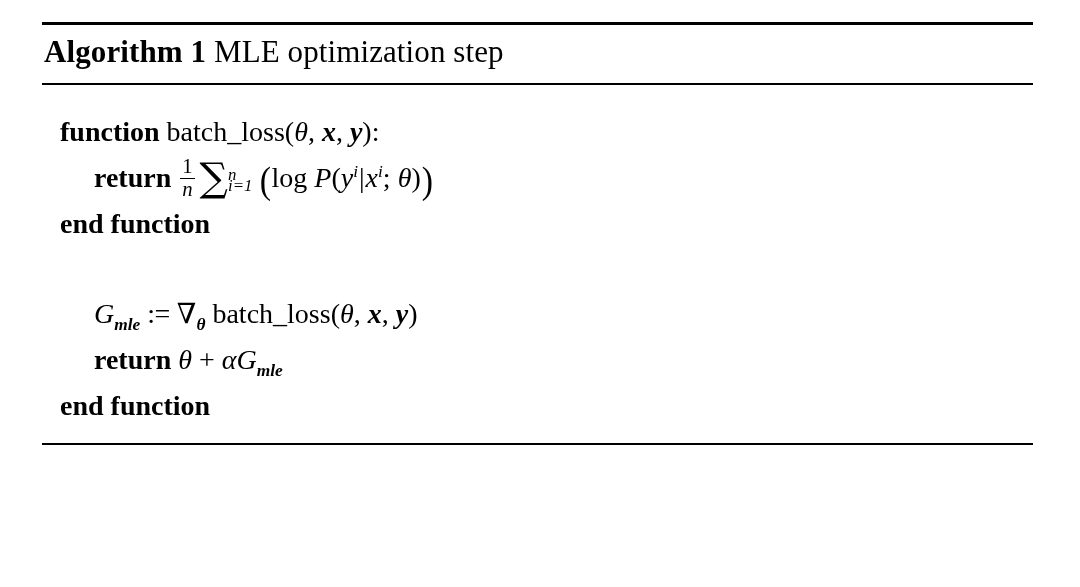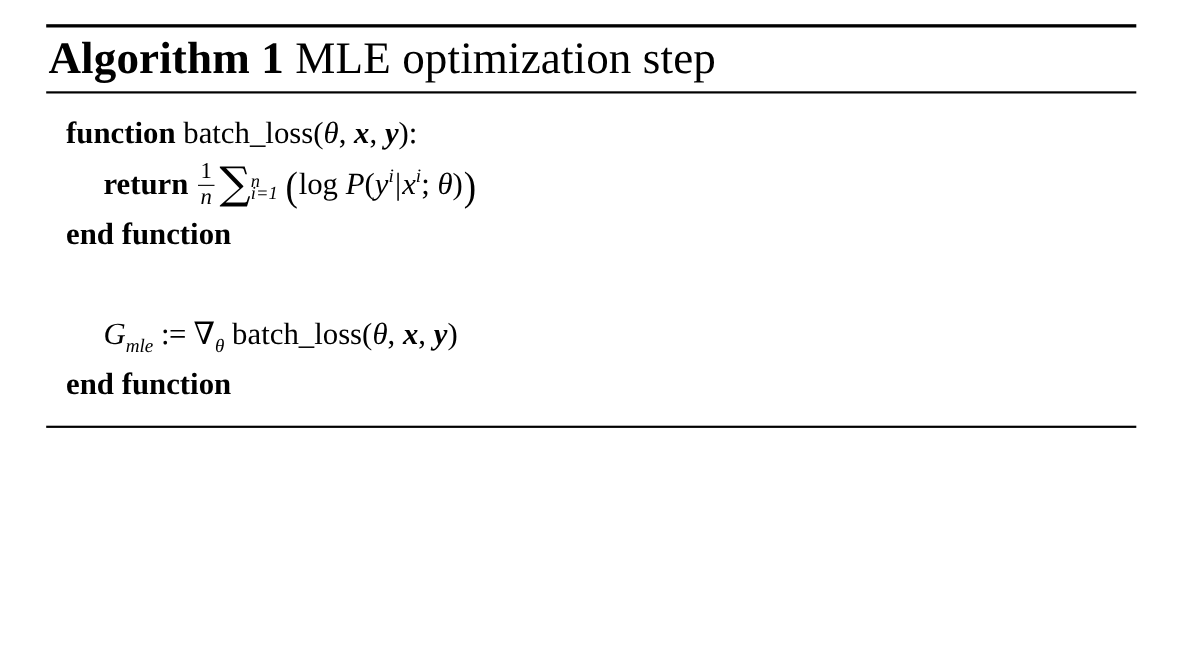--- a/index.html
+++ b/index.html
@@ -26,33 +26,33 @@
   .rule {
     width: 100%;
     background: #000000;
   }
   .rule-top    { height: 3px; }
   .rule-mid    { height: 2px; margin-top: 6px; }
   .rule-bottom { height: 2px; }
 
   
   .algo-caption {
-    font-size: 41px;
+    font-size: 31px;
     line-height: 46px;
     padding: 4px 0 2px 2px;
     white-space: nowrap;
     letter-spacing: .1px;
   }
   .algo-caption .kw { font-weight: bold; }
   .algo-caption .num { font-weight: bold; }
   .algo-caption .cap-text { font-weight: normal; }
 
   
   .algo-body {
-    padding: 14px 0 14px 0;
+    padding: 24px 0 14px 0;
     font-size: 28px;
   }
   .line {
     white-space: nowrap;
     line-height: 46px;
     height: 46px;
     padding-left: 18px;
   }
   .line.indent  { padding-left: 52px; }
   .line.blank   { height: 44px; }
@@ -70,21 +70,21 @@
   .mbi     { font-style: italic; font-weight: bold; }
   .mupright{ font-style: normal; }
   .op      { font-style: normal; }
 
   sup.sb, sub.sb {
     font-size: 0.62em;
     font-style: italic;
     line-height: 0;
   }
   sup.sb { vertical-align: super; }
-  sub.sb { vertical-align: sub; }
+  sub.sb { vertical-align: sub; font-weight: bold; }
 
   
   .frac {
     display: inline-block;
     vertical-align: -0.42em;
     text-align: center;
     font-size: 0.74em;
     line-height: 1.06;
     margin: 0 2px;
   }
@@ -170,20 +170,24 @@
       <span class="kw">end function</span>
     </div>
 
     <div class="line blank"></div>
 
 
     <div class="line indent">
       <span class="math"><span class="mi">G</span><sub class="sb">mle</sub>&nbsp;<span class="assign">:=</span>&nbsp;<span class="nabla">∇</span><sub class="sb">θ</sub>&nbsp;<span class="mupright">batch_loss</span><span class="op">(</span><span class="mi">θ</span><span class="op">,&nbsp;</span><span class="mbi">x</span><span class="op">,&nbsp;</span><span class="mbi">y</span><span class="op">)</span></span>
     </div>
 
+    <div class="line indent">
+      <span class="kw">return</span>
+      <span class="math"><span class="mi">θ</span>&nbsp;<span class="op">+</span>&nbsp;<span class="mi">α</span><span class="mi">G</span><sub class="sb">mle</sub></span>
+    </div>
 
     <div class="line">
       <span class="kw">end function</span>
     </div>
 
   </div>
 
   <div class="rule rule-bottom"></div>
 
 </div>

